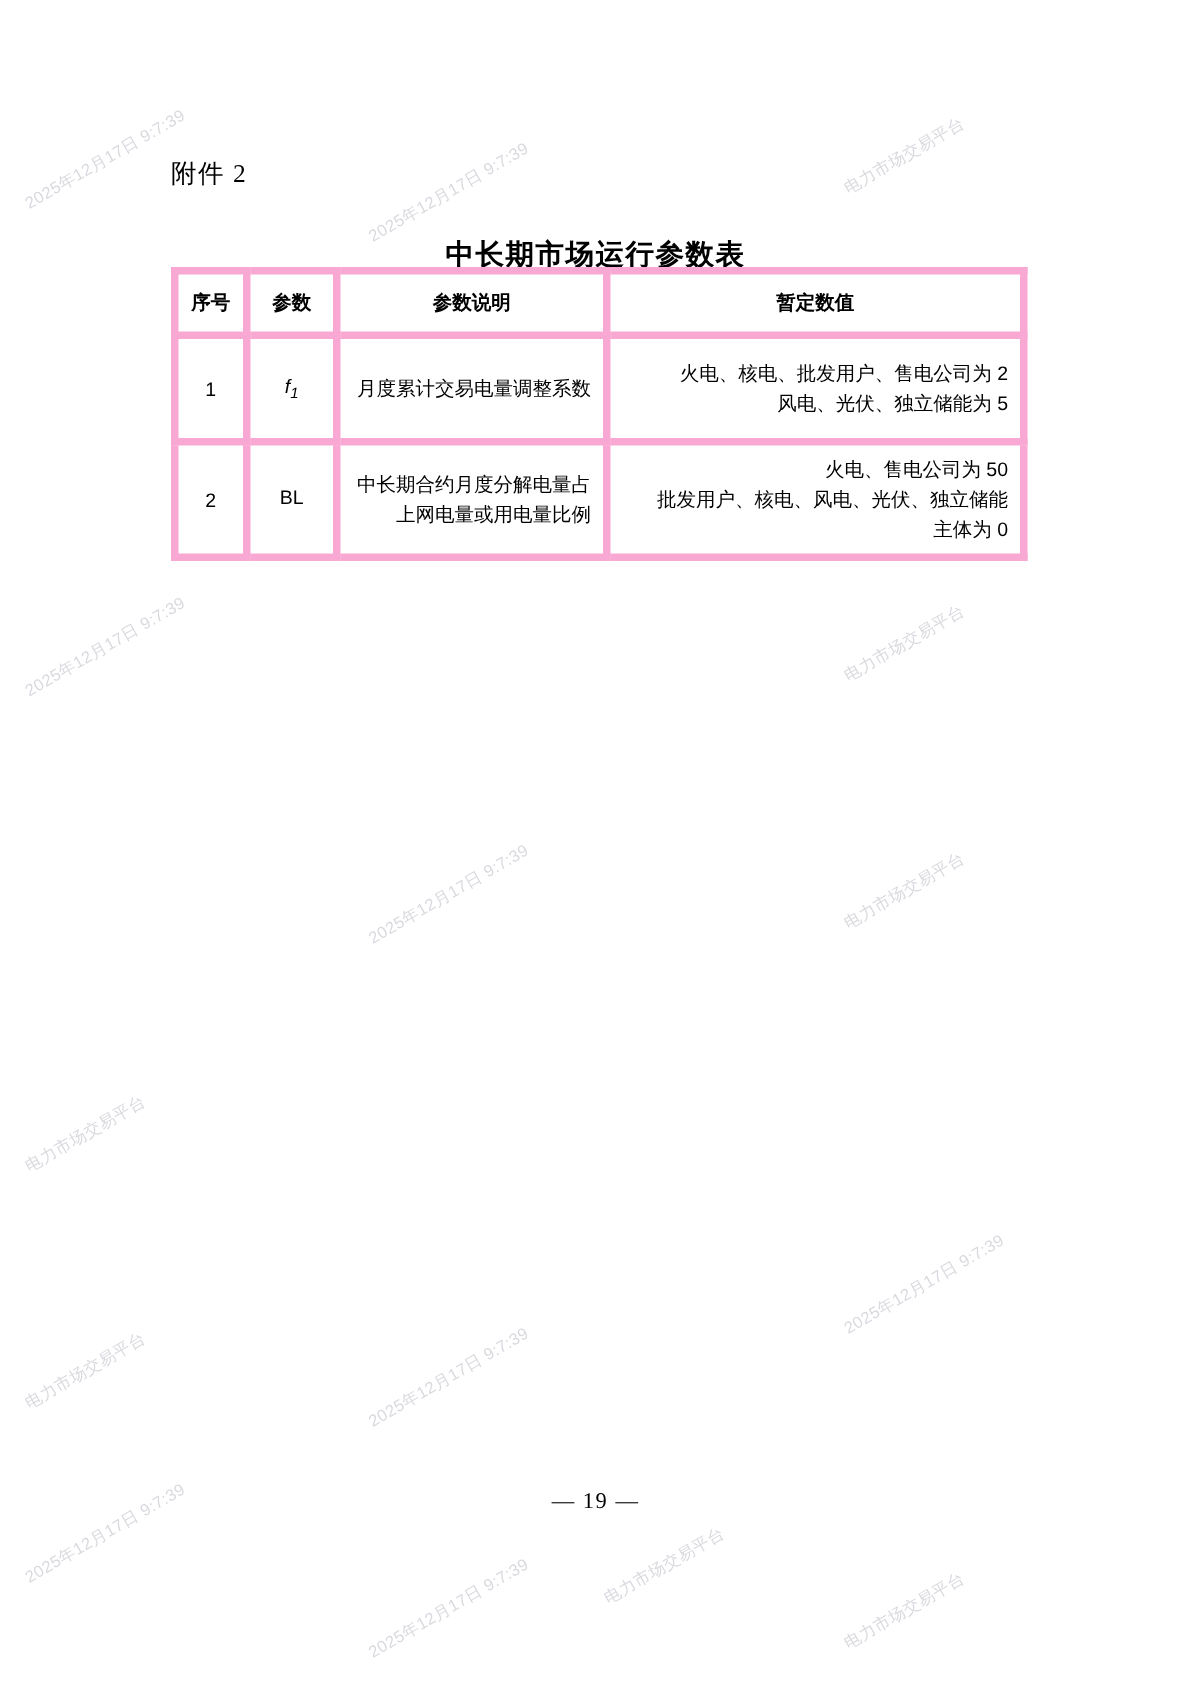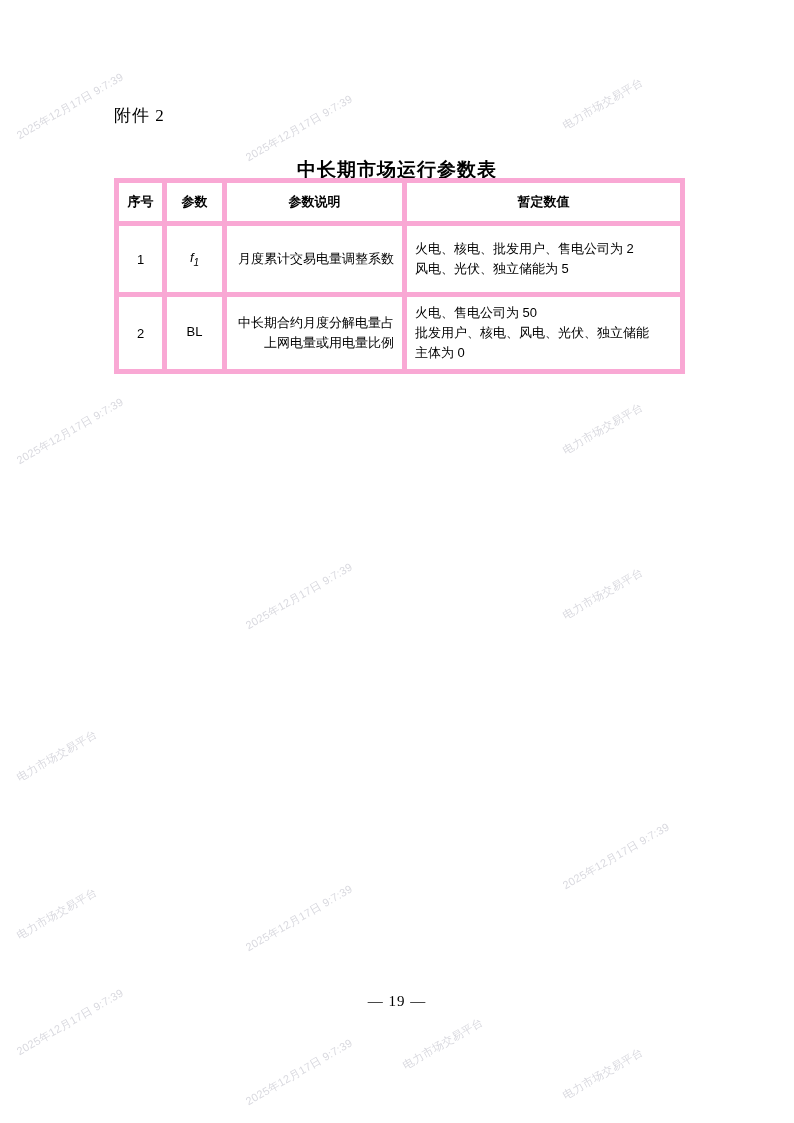--- a/index.html
+++ b/index.html
@@ -110,21 +110,21 @@
     font-size: 10px;
     font-style: italic;
     vertical-align: sub;
   }
   td.c-desc {
     text-align: right;
     line-height: 1.55;
     font-size: 13px;
   }
   td.c-value {
-    text-align: left;
+    text-align: right;
     line-height: 1.55;
     font-size: 13px;
     margin-left: 16px;
   }
   td.c-value div, td.c-desc div {
     white-space: pre-wrap;
   }
   tr.row-1 td { height: 54px; }
   tr.row-2 td { height: 60px; }
 

